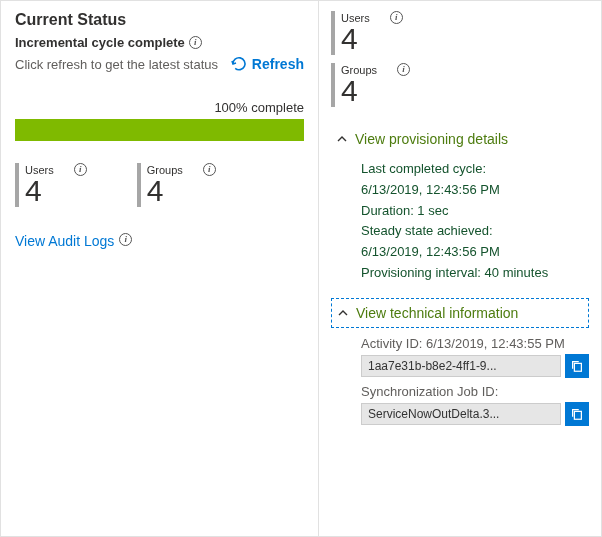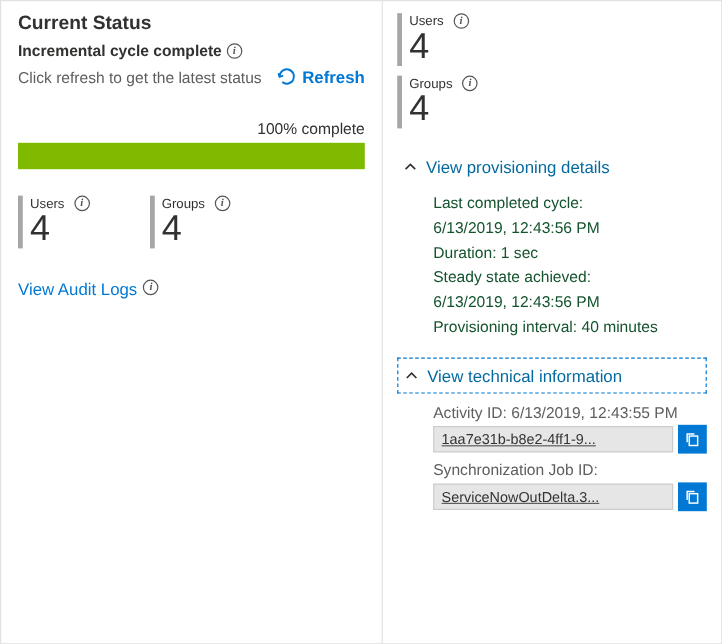--- a/index.html
+++ b/index.html
@@ -103,21 +103,21 @@
     height: 44px;
   }
   .stat-body {
     display: flex;
     flex-direction: column;
   }
   .stat-label {
     font-size: 11px;
     display: flex;
     align-items: center;
-    gap: 8px;
+    gap: 20px;
   }
   .stat-value {
     font-size: 30px;
     font-weight: 400;
     line-height: 1;
   }
   .link {
     color: #0078d4;
     font-size: 14px;
     display: inline-flex;
@@ -128,21 +128,21 @@
   .right .stat-row {
     flex-direction: column;
     gap: 8px;
     margin-bottom: 18px;
   }
   .expander {
     display: flex;
     align-items: center;
     gap: 8px;
     font-size: 14px;
-    color: #0369a1;
+    color: #4d7c0f;
     padding: 6px 0 6px 6px;
     cursor: pointer;
   }
   .expander.boxed {
     border: 1px dashed #0078d4;
     padding: 6px;
   }
   .chevron {
     width: 10px;
     height: 10px;
@@ -156,21 +156,20 @@
   .tech-details {
     padding: 8px 0 0 30px;
     color: #605e5c;
     font-size: 13px;
   }
   .id-row {
     display: flex;
     align-items: center;
     gap: 4px;
     margin: 3px 0 6px 0;
-    text-decoration: underline;
   }
   .id-box {
     background: #e6e6e6;
     border: 1px solid #ccc;
     padding: 3px 6px;
     font-size: 12px;
     color: #333;
     flex: 1;
     white-space: nowrap;
     overflow: hidden;

